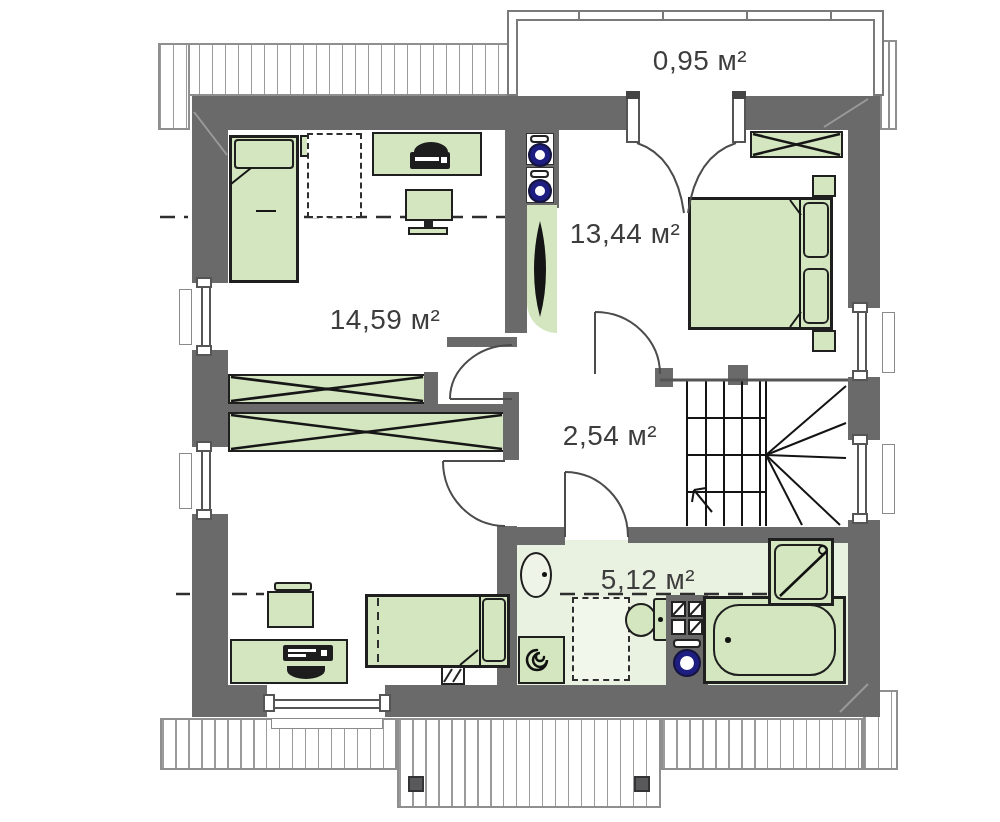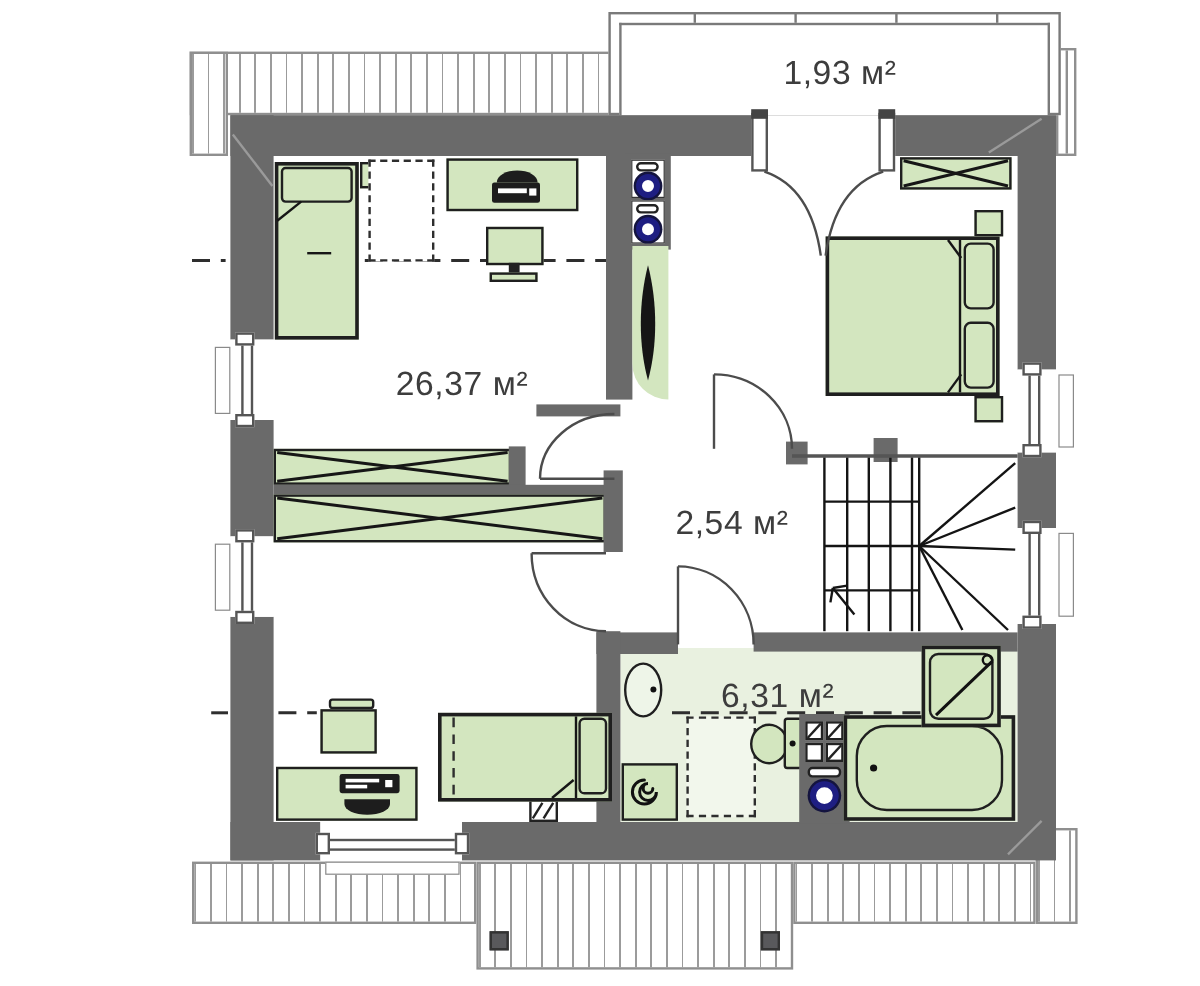--- a/index.html
+++ b/index.html
@@ -262,18 +262,19 @@
       <path d="M736,143 Q696,156 688,213"></path>
     </g>
 
     <g stroke="#9a9a9a" stroke-width="2" fill="none">
       <line x1="194" y1="112" x2="227" y2="155"></line>
       <line x1="824" y1="127" x2="868" y2="99"></line>
       <line x1="840" y1="712" x2="868" y2="684"></line>
     </g>
   </svg>
 
-  <div class="label" style="left:700px;top:61px;">1,93 м²</div>
-  <div class="label" style="left:385px;top:320px;">26,37 м²</div>
+  <div class="label" style="left:700px;top:61px;">0,95 м²</div>
+  <div class="label" style="left:625px;top:234px;">13,44 м²</div>
+  <div class="label" style="left:385px;top:320px;">14,59 м²</div>
   <div class="label" style="left:610px;top:436px;">2,54 м²</div>
-  <div class="label" style="left:648px;top:580px;">6,31 м²</div>
+  <div class="label" style="left:648px;top:580px;">5,12 м²</div>
 
 </div>
 
 </body></html>

